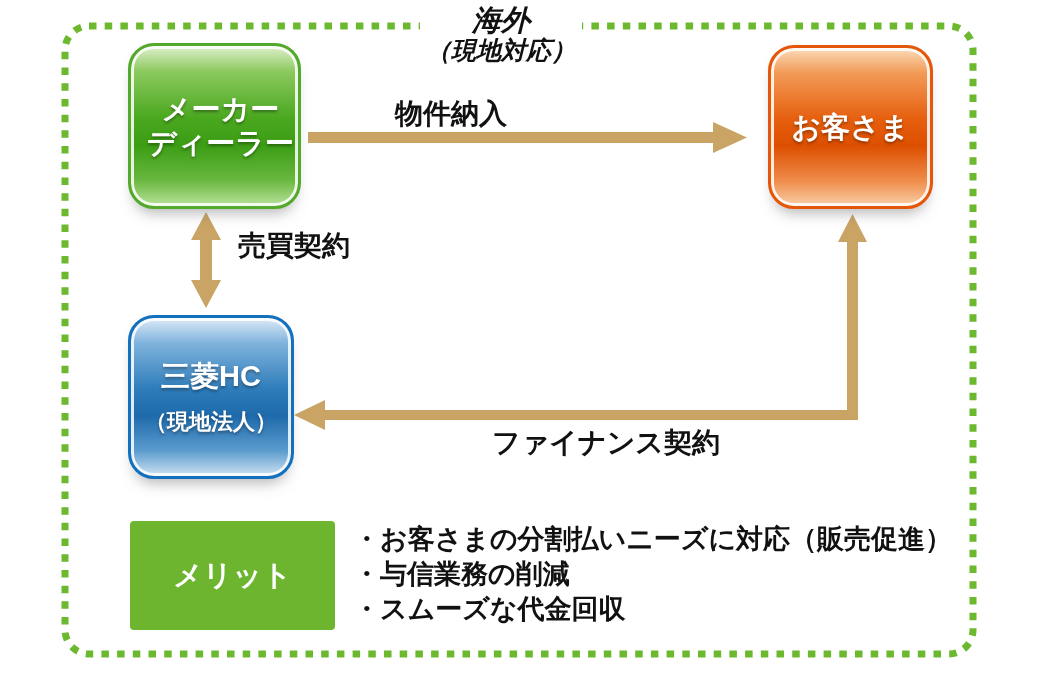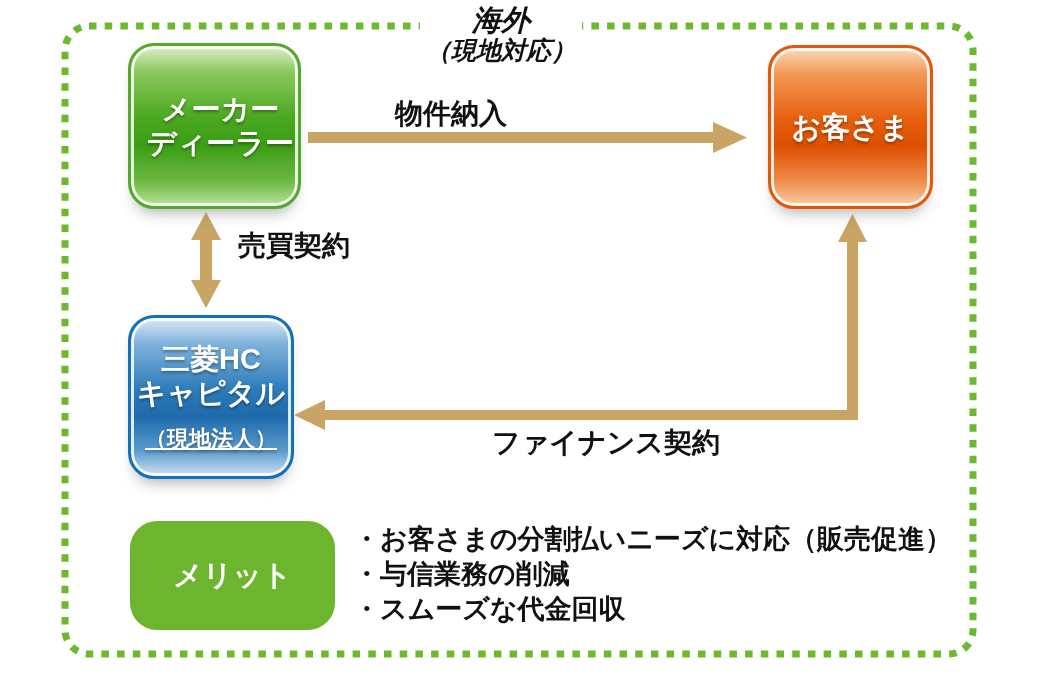--- a/index.html
+++ b/index.html
@@ -10,21 +10,21 @@
   .layer{position:absolute;left:0;top:0;width:1050px;height:678px;}
 
   
   .node{
     position:absolute;display:flex;flex-direction:column;align-items:center;justify-content:center;
     border-radius:26px;text-align:center;color:#fff;font-weight:bold;line-height:1.18;
     box-shadow:inset 0 0 0 3px rgba(255,255,255,.85), 0 10px 14px -6px rgba(110,110,110,.5);
     text-shadow:0 2px 3px rgba(0,0,0,.35);
   }
   .node .big{font-size:29px;display:block;}
-  .node .small{font-size:22px;display:block;margin-top:16px;text-decoration:underline;}
+  .node .small{font-size:22px;display:block;margin-top:16px;}
   .node-maker{
     left:128px;top:43px;width:155px;height:160px;
     border:3px solid #53a92c;
     background:linear-gradient(180deg,#dff0cc 0%,#8cc95e 16%,#4aa81f 45%,#3b9d14 62%,#6ab840 84%,#b9e29b 100%);
     padding-left:12px;
   }
   .node-customer{
     left:768px;top:45px;width:159px;height:158px;
     border:3px solid #e4560a;
     background:linear-gradient(180deg,#fbdcbb 0%,#f29a56 16%,#e65f0e 45%,#dd4f00 62%,#ef8c4a 84%,#f9cfa7 100%);
@@ -41,21 +41,21 @@
     left:420px;top:4px;width:150px;text-align:center;background:#ffffff;padding:0 6px;font-style:italic;
   }
   .region-title .l1{font-size:29px;line-height:1.15;}
   .region-title .l2{font-size:25px;line-height:1.1;}
   .lbl-delivery{left:395px;top:95px;width:220px;text-align:left;font-size:28px;}
   .lbl-sales{left:238px;top:227px;font-size:28px;}
   .lbl-finance{left:492px;top:424px;font-size:28px;}
 
   
   .merit-box{
-    position:absolute;left:130px;top:521px;width:205px;height:109px;border-radius:27px;
+    position:absolute;left:130px;top:521px;width:205px;height:109px;border-radius:4px;
     background:#6db52f;display:flex;align-items:center;justify-content:center;
     color:#fff;font-weight:bold;font-size:29px;
   }
   .merit-list{position:absolute;left:353px;top:522px;color:#111;font-weight:bold;font-size:27px;line-height:35px;}
   .merit-list div{white-space:nowrap;}
 </style>
 </head>
 <body>
 
 <div class="stage">
@@ -91,21 +91,20 @@
     <span class="big">メーカー</span>
     <span class="big">ディーラー</span>
   </div>
 
   <div class="node node-customer">
     <span class="big">お客さま</span>
   </div>
 
   <div class="node node-mhc">
     <span class="big">三菱HC</span>
-    <span class="big">キャピタル</span>
     <span class="small">（現地法人）</span>
   </div>
 
   <div class="lbl lbl-delivery">物件納入</div>
   <div class="lbl lbl-sales">売買契約</div>
   <div class="lbl lbl-finance">ファイナンス契約</div>
 
   <div class="merit-box">
     <span>メリット</span>
   </div>

